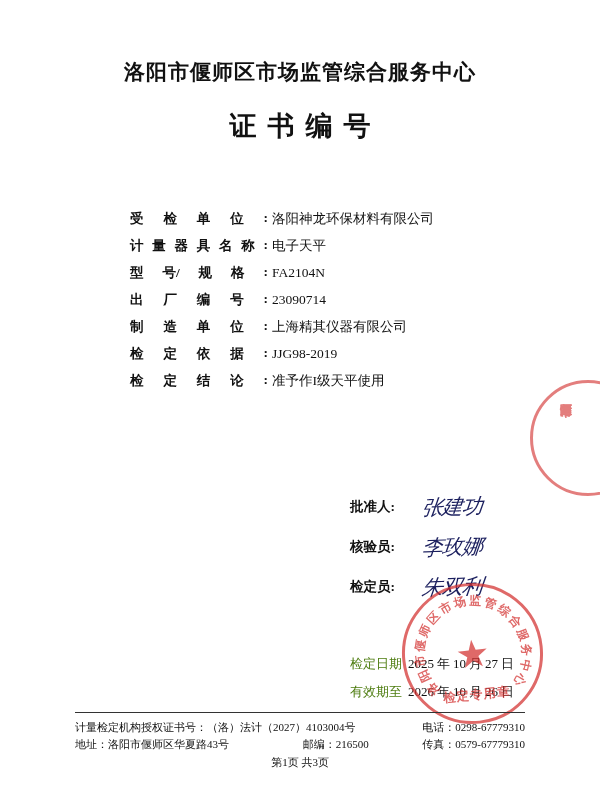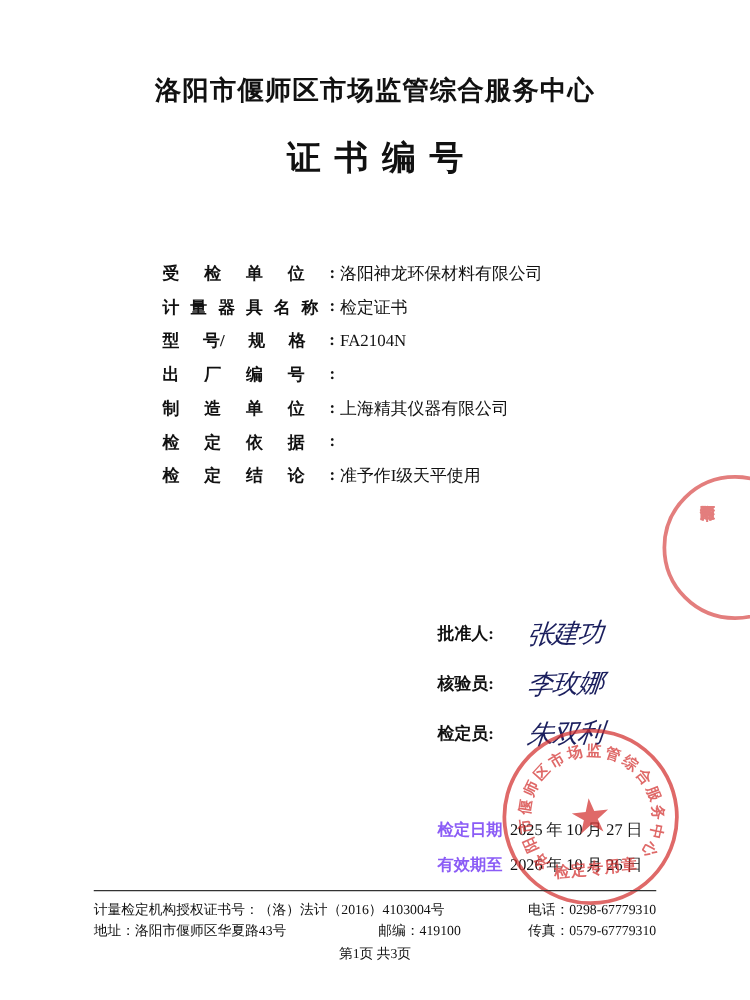--- a/index.html
+++ b/index.html
@@ -153,22 +153,22 @@
     width: 225px;
     font-size: 13px;
   }
   .date-row {
     display: flex;
     align-items: baseline;
     height: 28px;
     white-space: nowrap;
   }
   .date-label {
-    font-weight: bold;
-    color: #8b5cf6;
+    font-weight: normal;
+    color: #4d7c0f;
     margin-right: 6px;
   }
   .date-part { color: #111; }
   .date-unit { margin: 0 3px; }
 
   
   .footer-rule {
     position: absolute;
     left: 75px;
     top: 712px;
@@ -300,59 +300,61 @@
     <div class="field-row">
       <div class="field-label">
           <span>计</span>
           <span>量</span>
           <span>器</span>
           <span>具</span>
           <span>名</span>
           <span>称</span>
           <span>:</span>
         </div>
-      <div class="field-value">检定证书</div>
+      <div class="field-value">电子天平</div>
     </div>
     <div class="field-row">
       <div class="field-label">
           <span>型</span>
           <span>号/</span>
           <span>规</span>
           <span>格</span>
           <span>:</span>
         </div>
       <div class="field-value">FA2104N</div>
     </div>
     <div class="field-row">
       <div class="field-label">
           <span>出</span>
           <span>厂</span>
           <span>编</span>
           <span>号</span>
           <span>:</span>
         </div>
+      <div class="field-value">23090714</div>
     </div>
     <div class="field-row">
       <div class="field-label">
           <span>制</span>
           <span>造</span>
           <span>单</span>
           <span>位</span>
           <span>:</span>
         </div>
       <div class="field-value">上海精其仪器有限公司</div>
     </div>
     <div class="field-row">
       <div class="field-label">
           <span>检</span>
           <span>定</span>
           <span>依</span>
           <span>据</span>
           <span>:</span>
         </div>
+      <div class="field-value">JJG98-2019</div>
     </div>
     <div class="field-row">
       <div class="field-label">
           <span>检</span>
           <span>定</span>
           <span>结</span>
           <span>论</span>
           <span>:</span>
         </div>
       <div class="field-value">准予作I级天平使用</div>
@@ -864,24 +866,24 @@
         <span style="transform: translate(50.3099px, 16.6709px) rotate(108.333deg) translate(-50%, -50%);">中</span>
         <span style="transform: translate(43.4151px, 30.3996px) rotate(125deg) translate(-50%, -50%);">心</span>
       </div>
     <div class="seal-star">★</div>
     <div class="seal-bottom-text">检定专用章</div>
   </div>
 
   <div class="footer-rule"></div>
   <div class="footer">
     <div class="footer-row">
-      <span class="footer-left">计量检定机构授权证书号：（洛）法计（2016）4103004号</span>
+      <span class="footer-left">计量检定机构授权证书号：（洛）法计（2027）4103004号</span>
       <span class="footer-right">电话：0298-67779310</span>
     </div>
     <div class="footer-row">
       <span class="footer-left">地址：洛阳市偃师区华夏路43号</span>
-      <span class="footer-mid">邮编：419100</span>
+      <span class="footer-mid">邮编：216500</span>
       <span class="footer-right">传真：0579-67779310</span>
     </div>
   </div>
   <div class="page-num">第1页 共3页</div>
 
 </div>
 
 </body></html>

